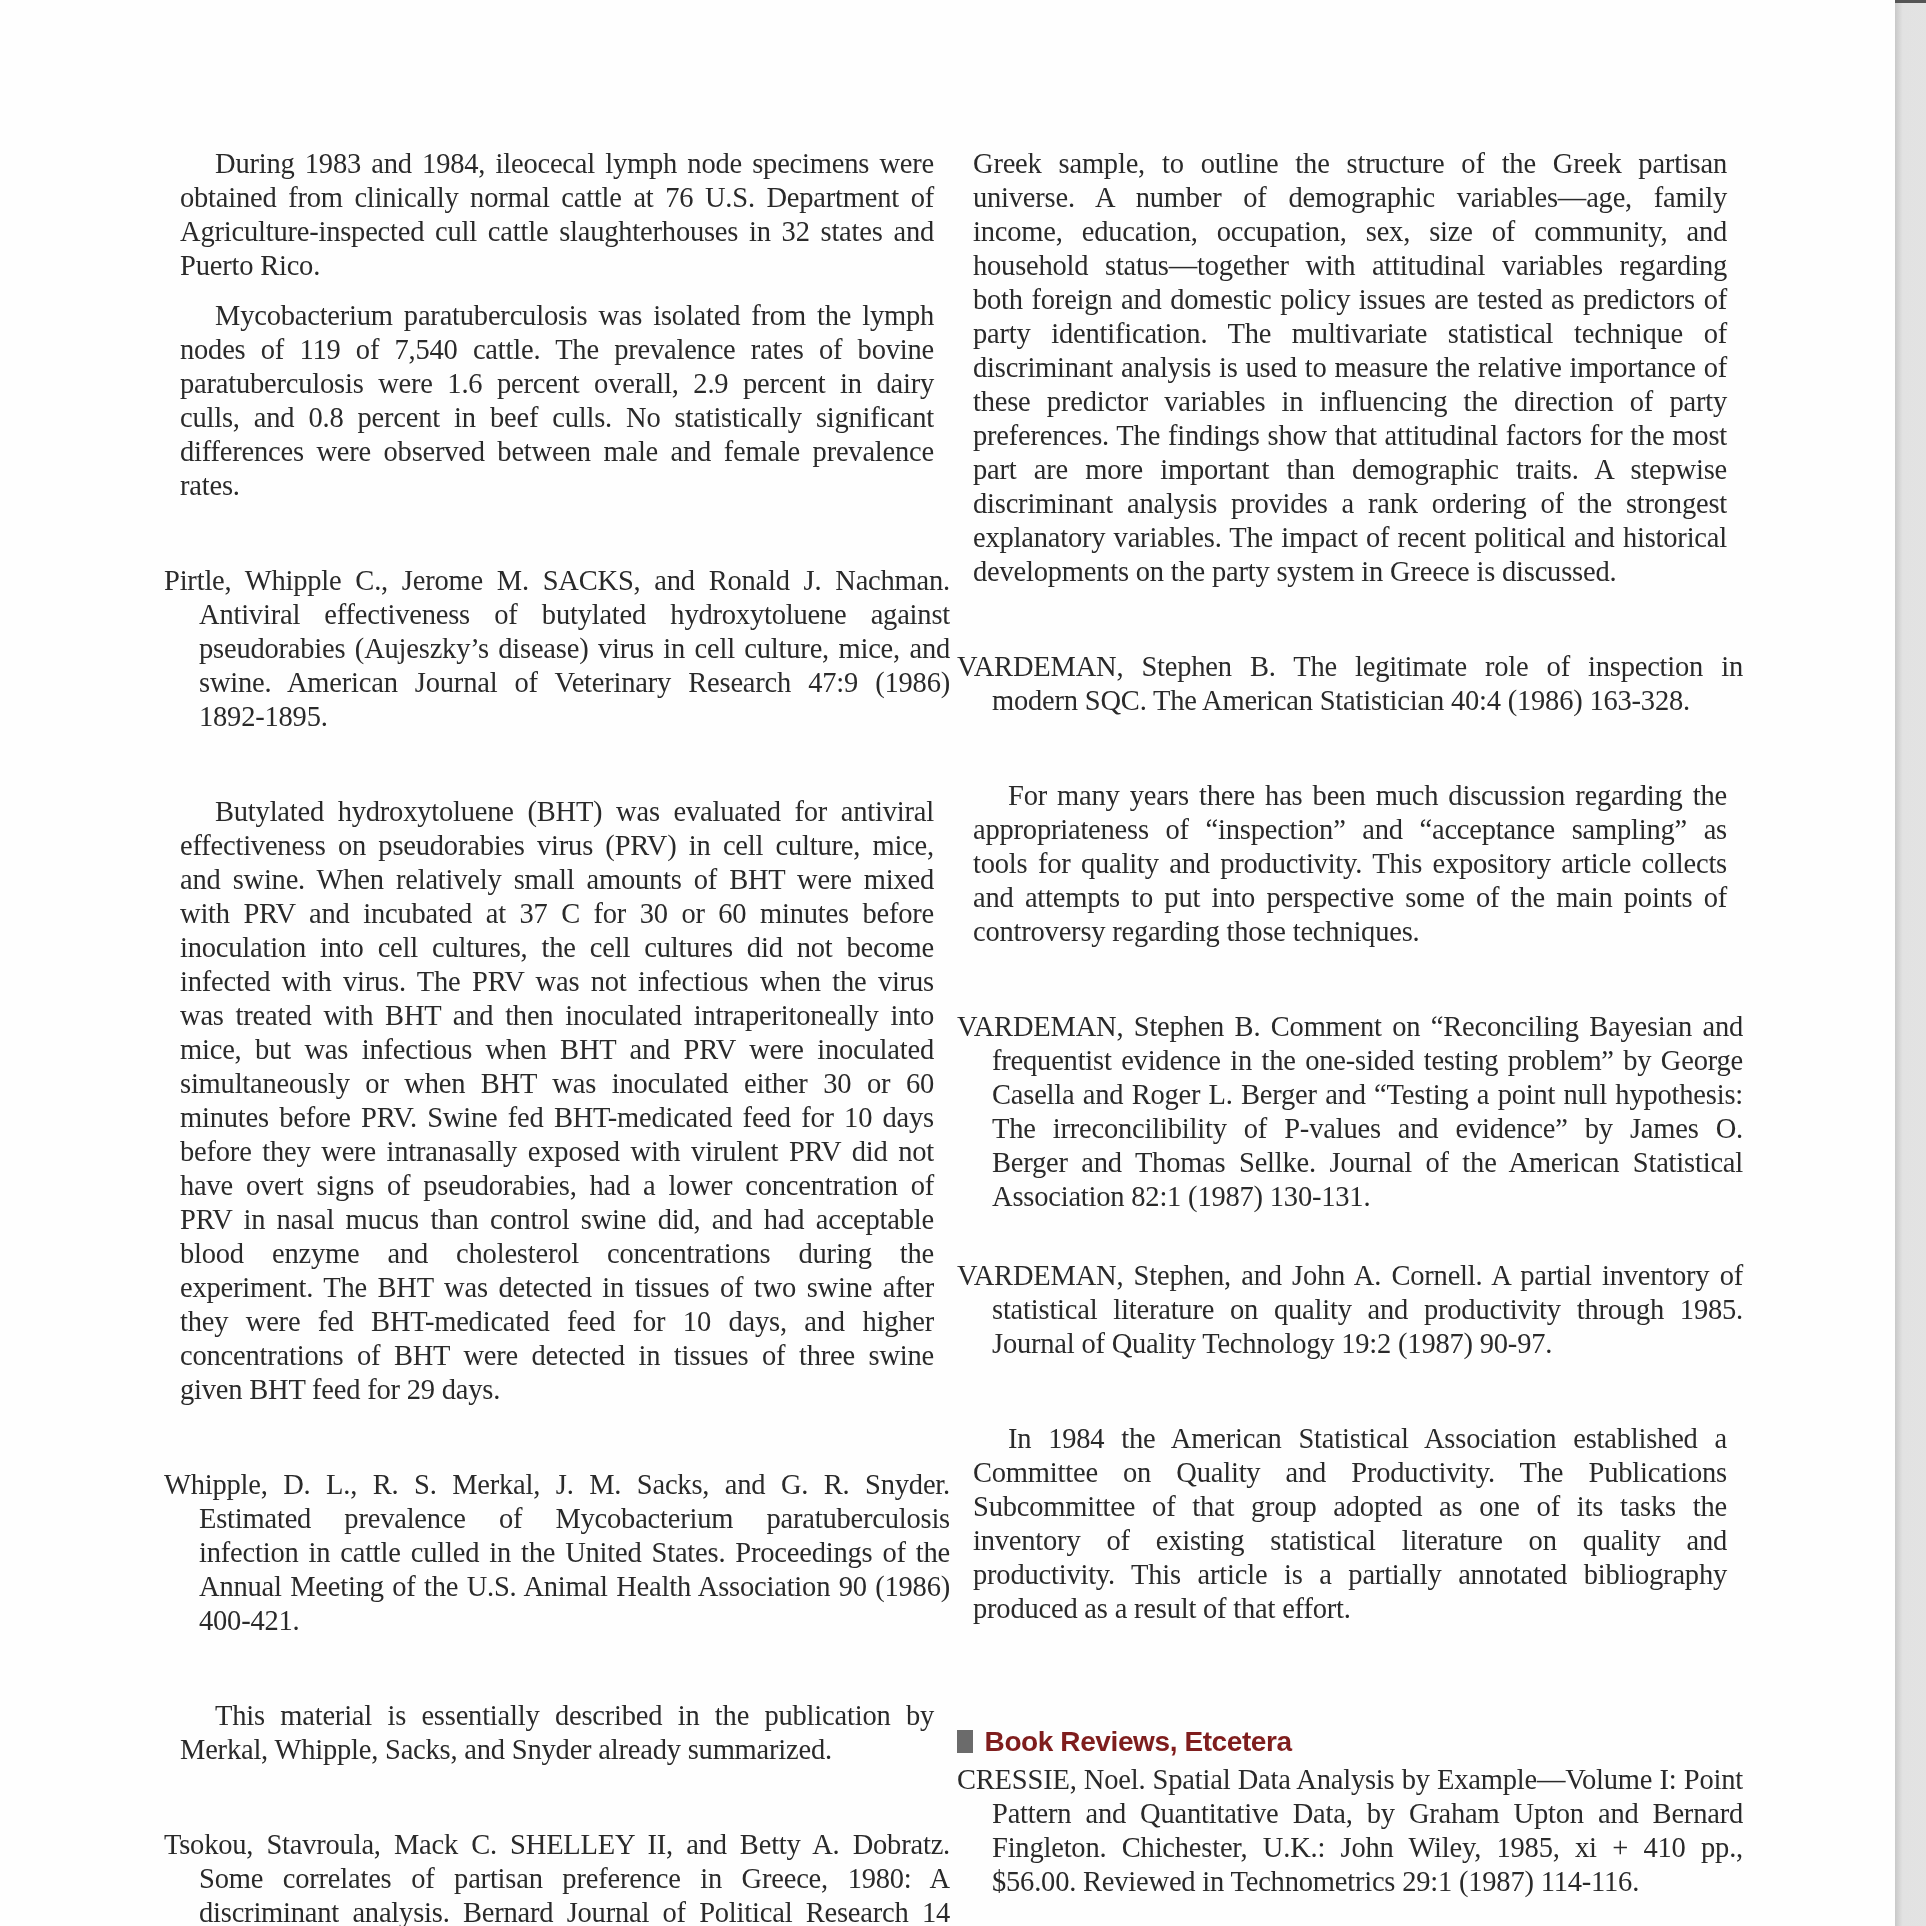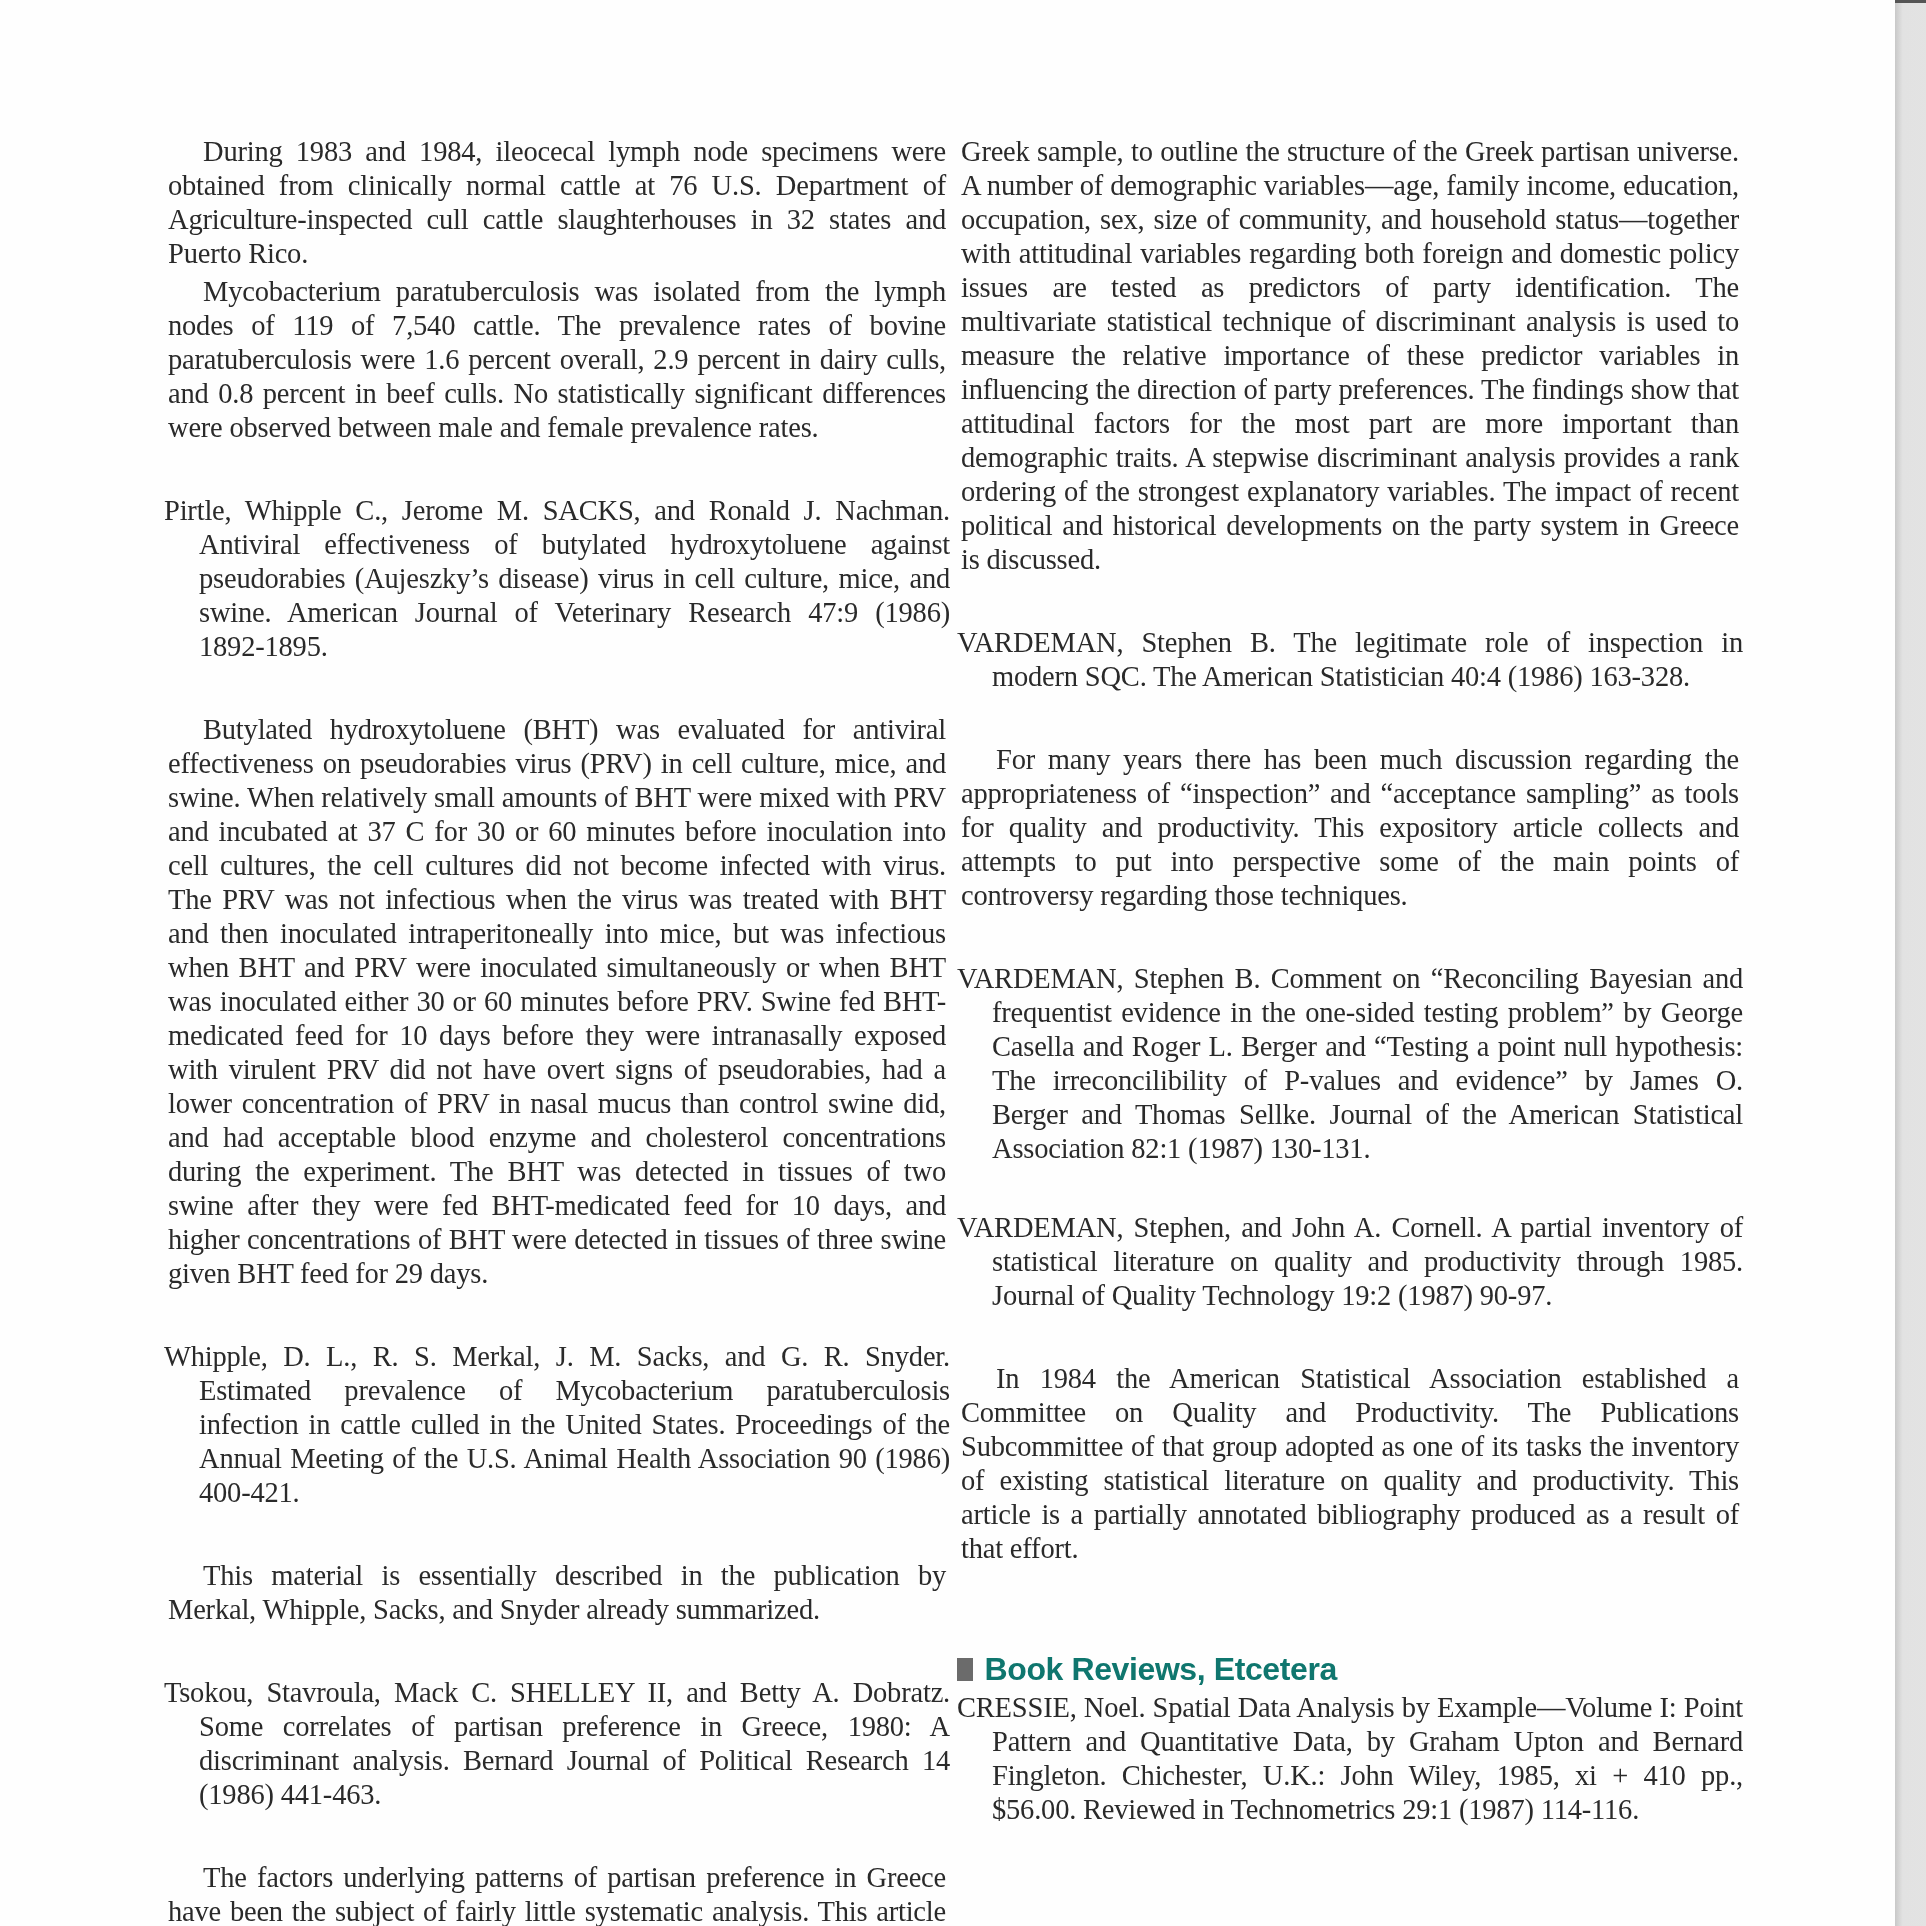--- a/index.html
+++ b/index.html
@@ -22,34 +22,34 @@
     .edge-top { position:absolute; left:1895px; top:0; width:69px; height:3.1px; background:#555; }
     .column {
       position: absolute; top: 131px;
       width: 786px;
       font-size: 28.5px; line-height: 34px;
       text-align: justify;
       letter-spacing: -0.2px;
     }
     .col-left { left: 164px; }
     .col-right { left: 957px; }
-    .para { margin: 4px; text-indent: 35px; }
+    .para { margin: 16px; text-indent: 35px; }
     .para.first-cont { text-indent: 0; }
     .entry {
       margin: 0; padding-left: 35px; text-indent: -35px;
     }
     .gap { height: 45px; }
     .gap-sm { height: 35px; }
     .b { font-weight: normal; margin-top: 26px; }
     .i { }
     .section-heading {
       font-family: "Liberation Sans", "DejaVu Sans", sans-serif;
-      font-weight: bold; font-size: 32px; line-height: 39px;
+      font-weight: bold; font-size: 28px; line-height: 39px;
       display: flex; align-items: center; margin: 0 0 2.3px 0;
-      letter-spacing: -0.4px; color: #0f766e;
+      letter-spacing: -0.4px; color: #7f1d1d;
     }
     .heading-square {
       display: inline-block; width: 16px; height: 22.3px; background: #6b6b6b; margin-right: 11.6px;
     }
   </style>
 </head>
 <body>
 
 <div class="page">
 

